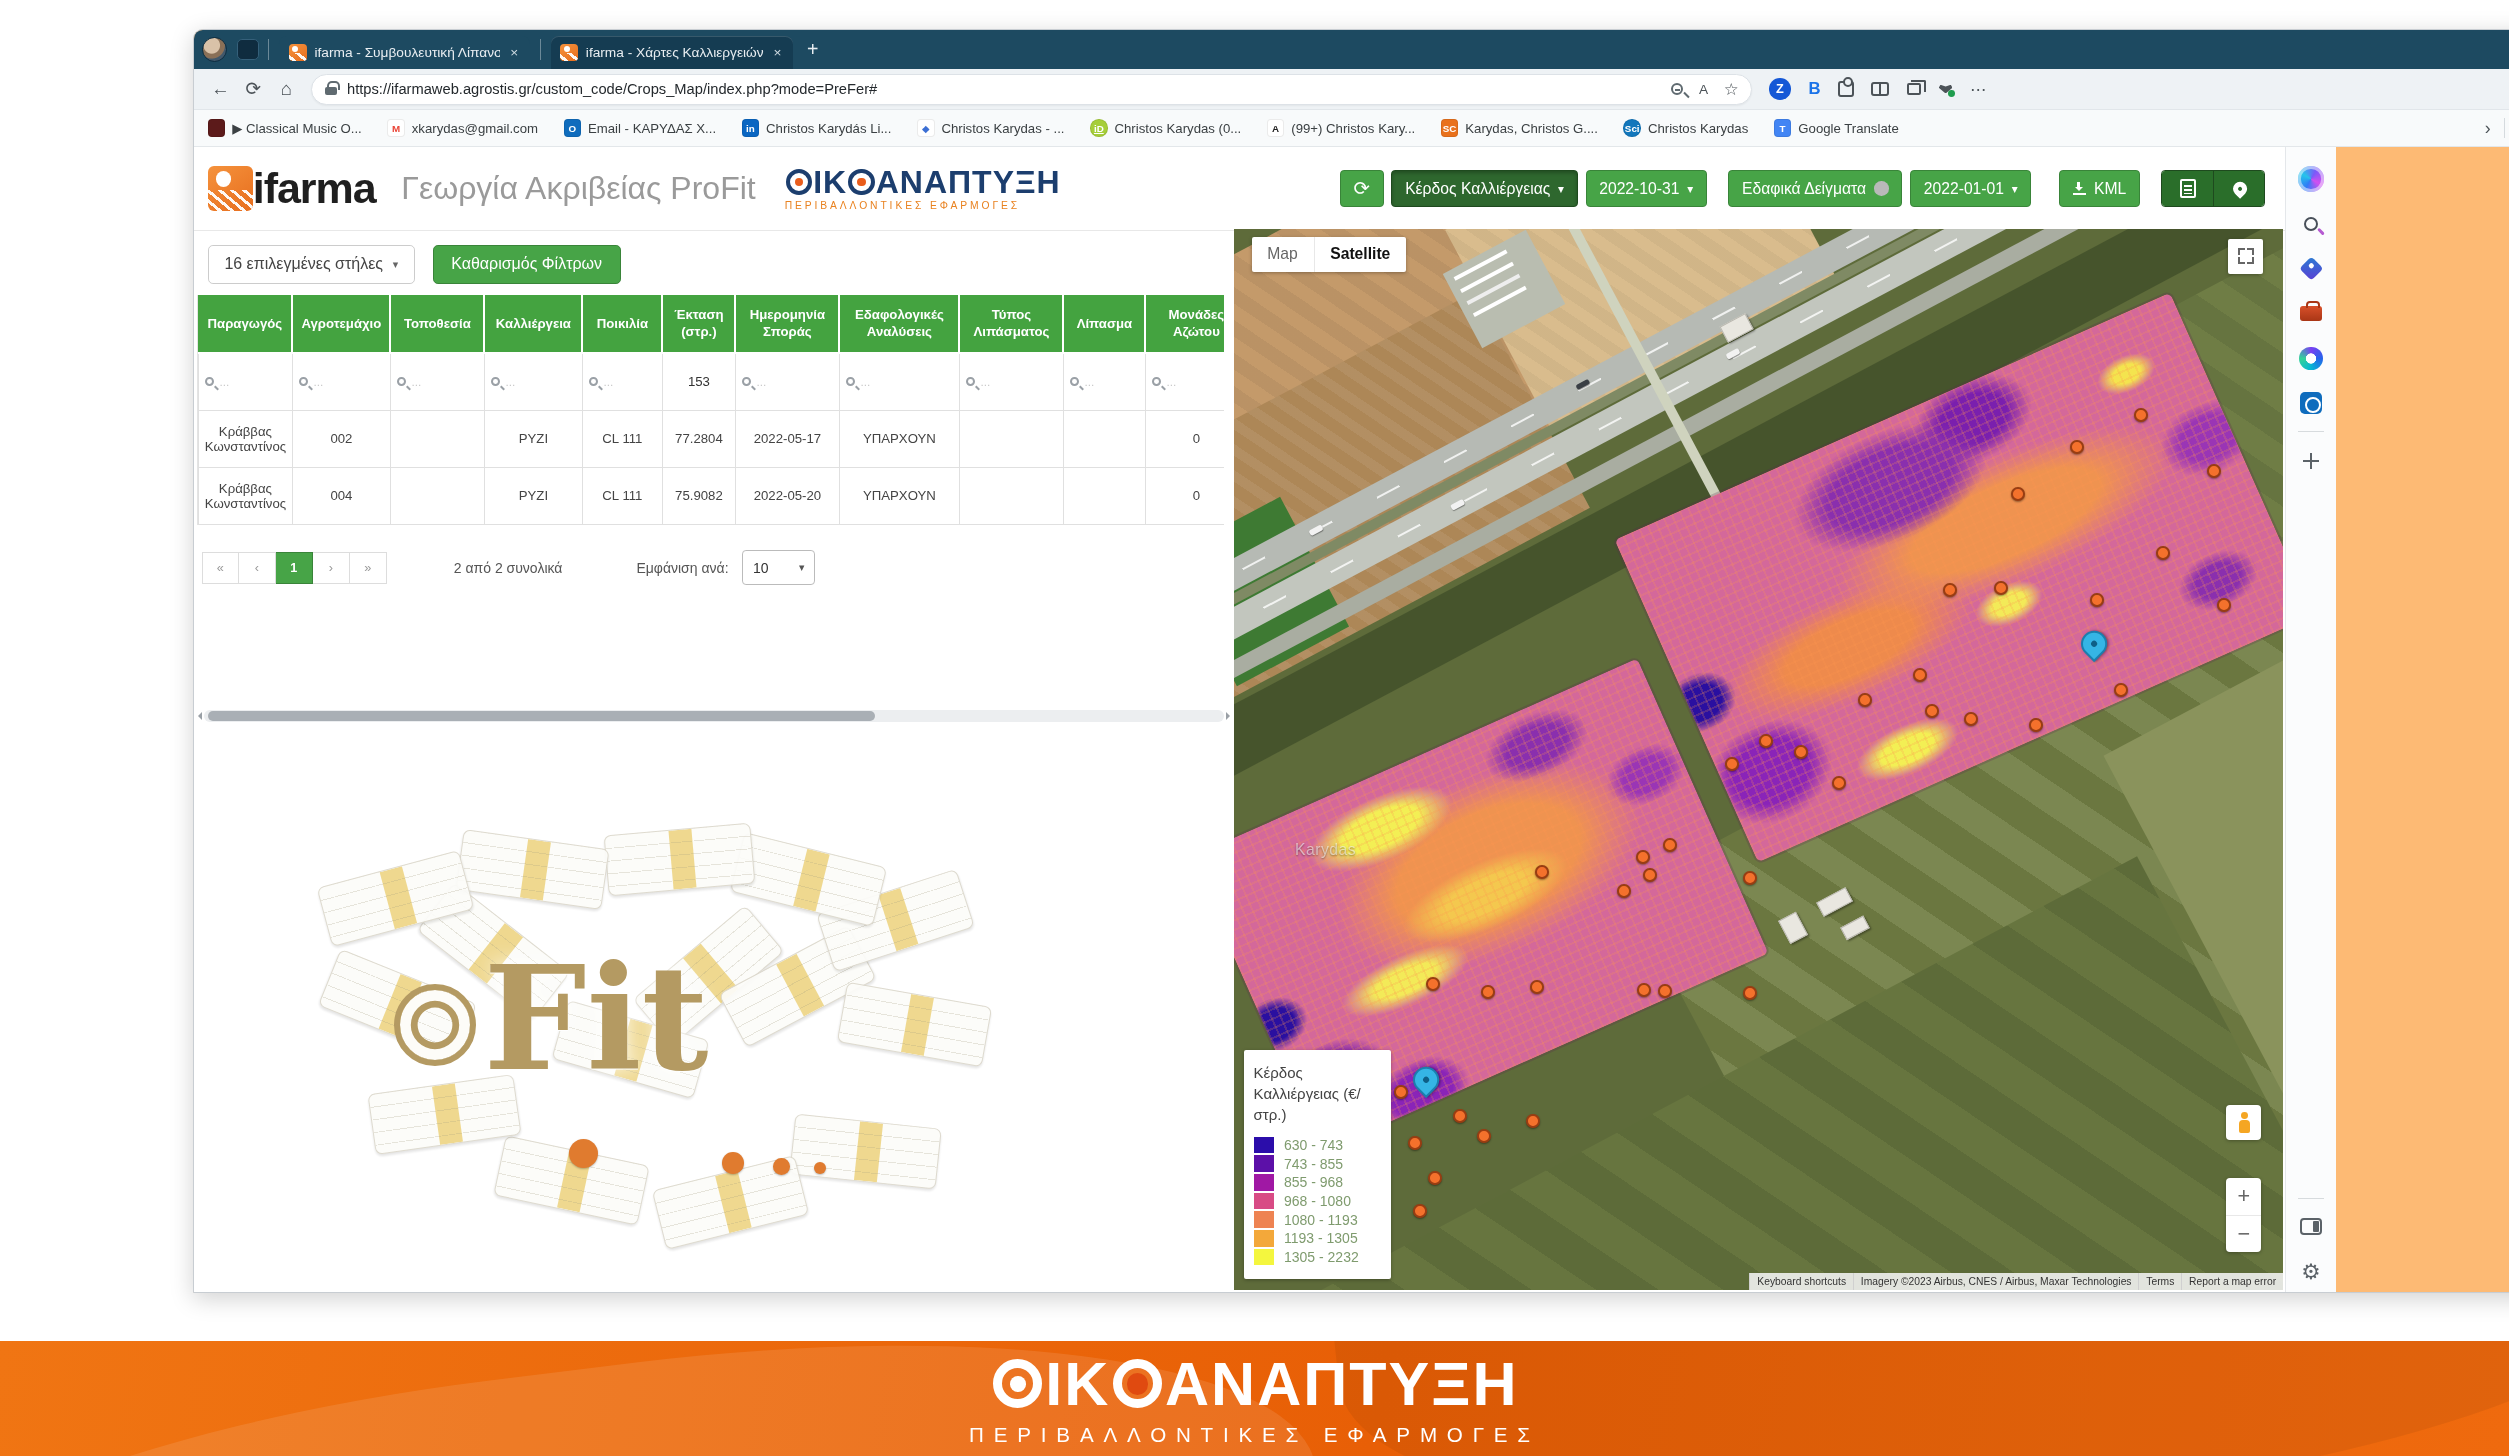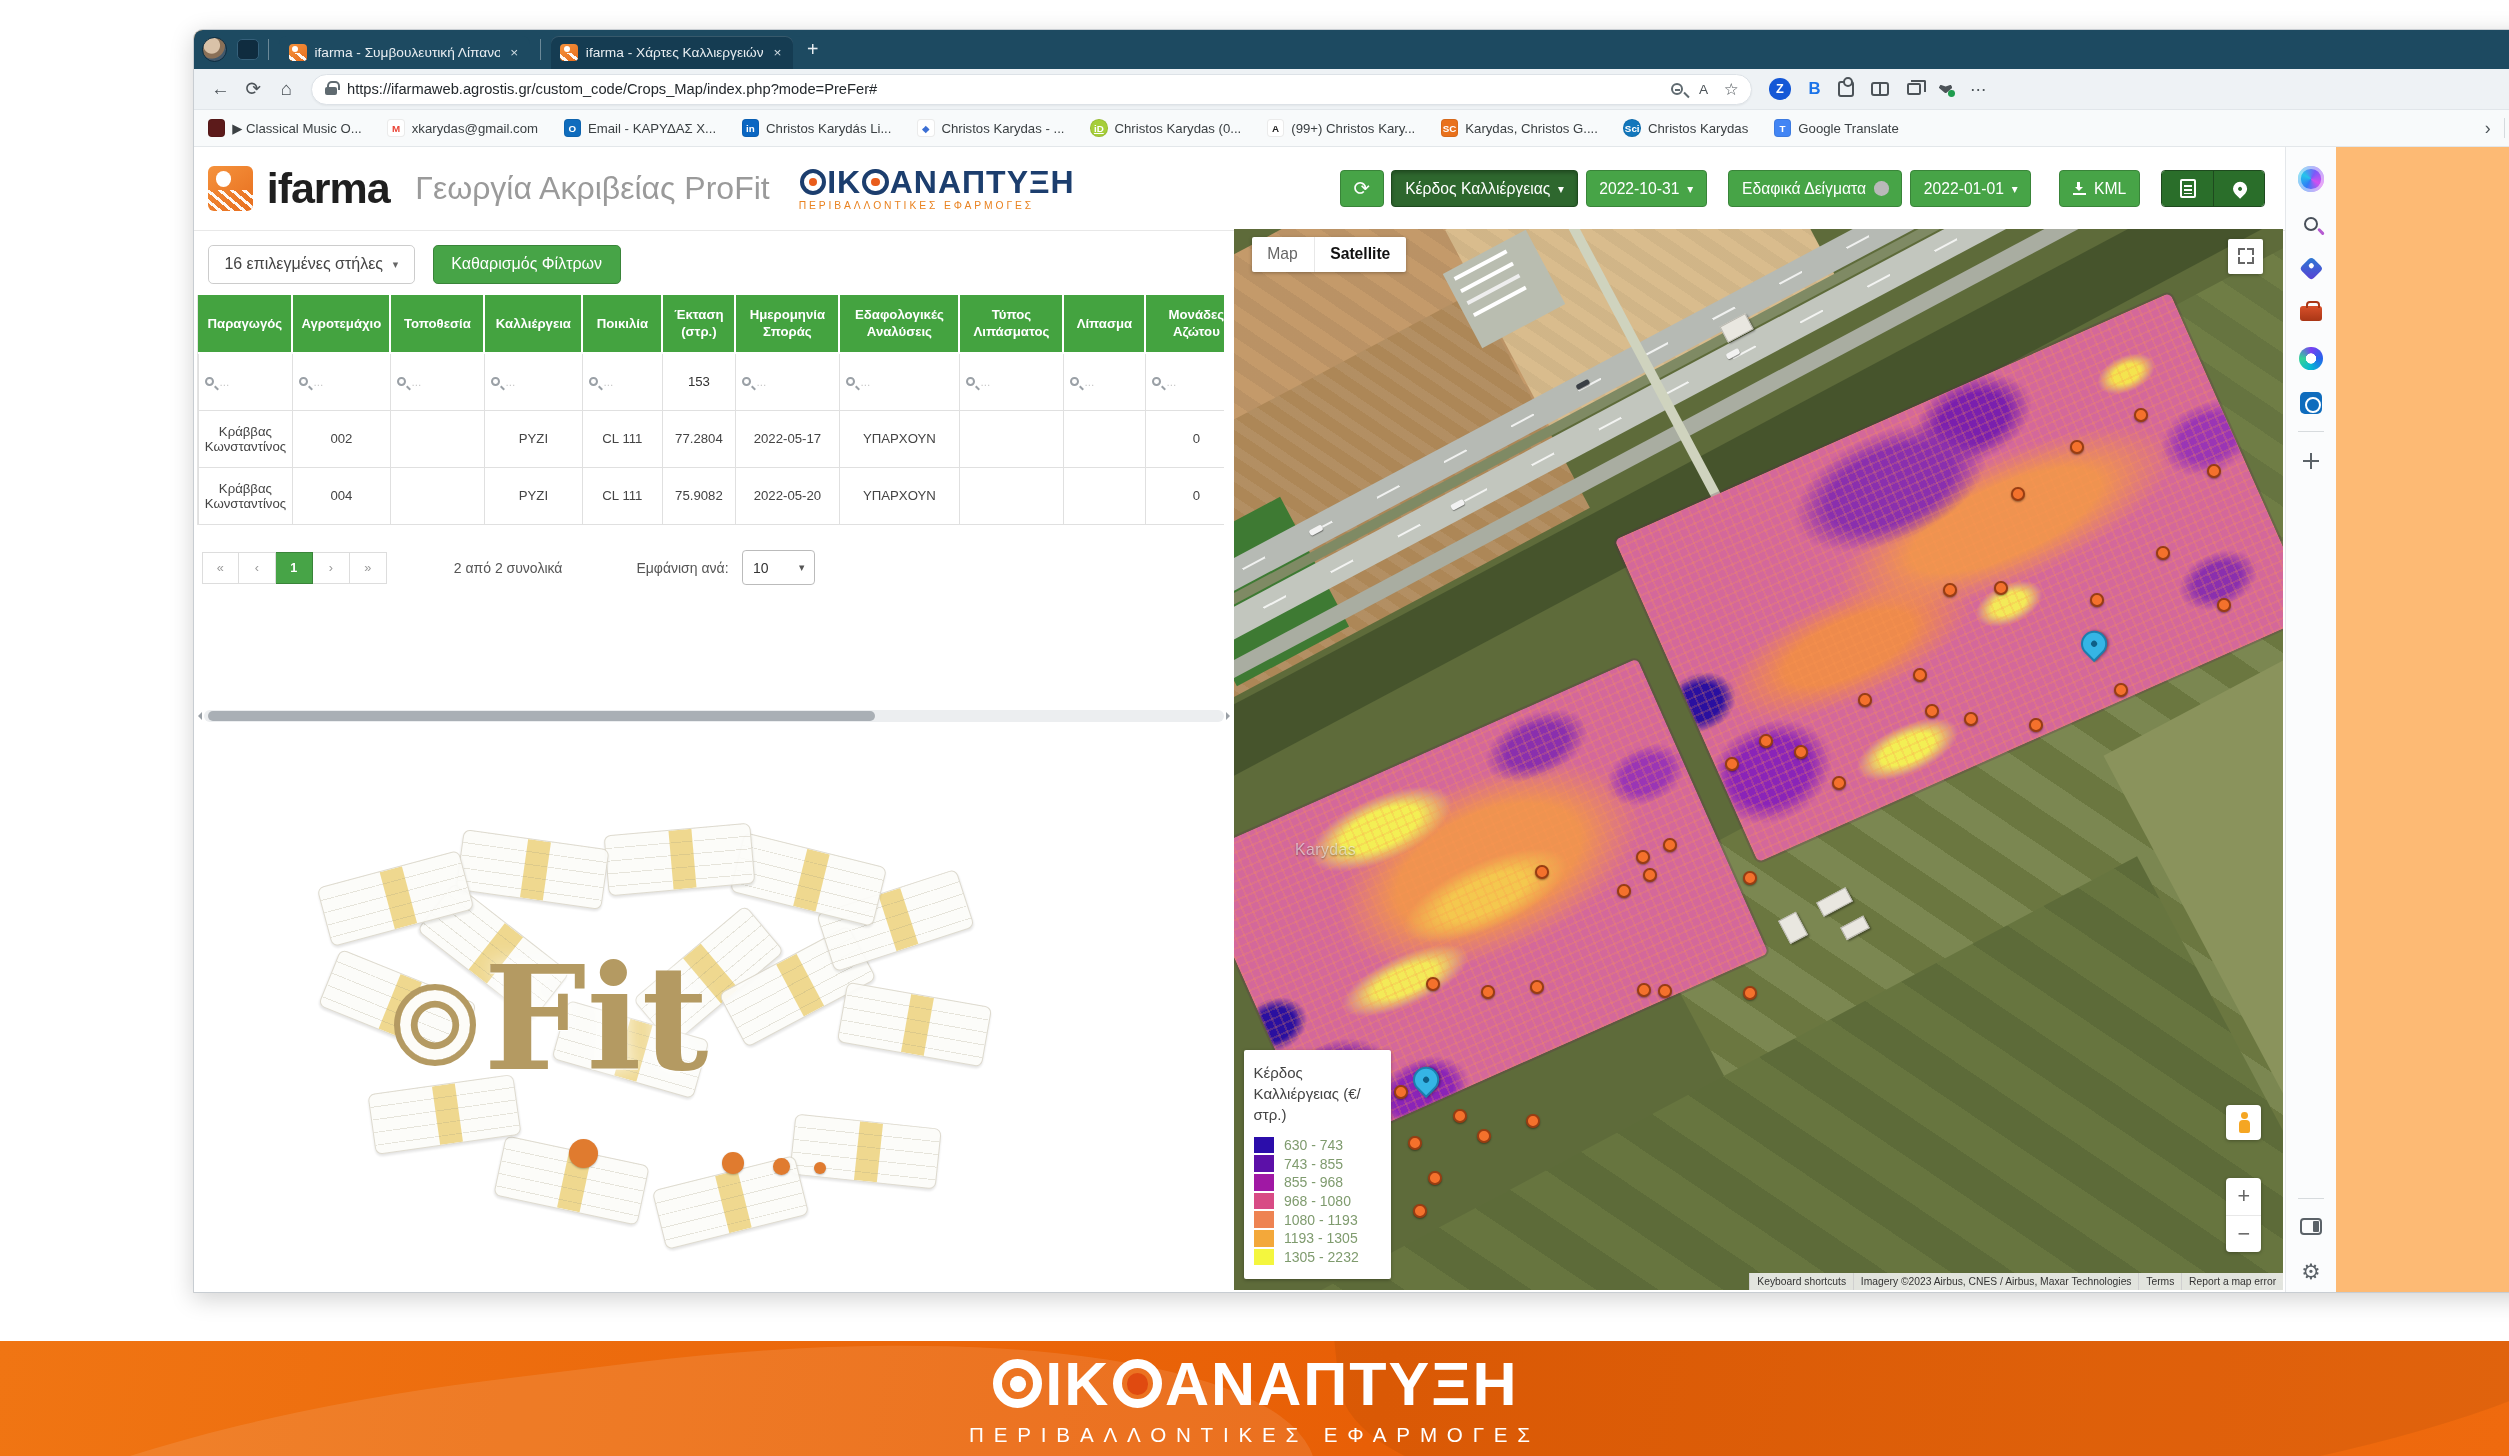--- a/index.html
+++ b/index.html
@@ -95,21 +95,21 @@
   .si-add-gl{position:relative;width:15.7px;height:15.7px;}
   .si-add-gl:before,.si-add-gl:after{content:"";position:absolute;background:#5b6268;}
   .si-add-gl:before{left:6.9px;top:0;width:2px;height:15.7px;}
   .si-add-gl:after{left:0;top:6.9px;width:15.7px;height:2px;}
   .si-panel-gl{width:21.6px;height:16.7px;border:2px solid #5b6268;border-radius:3.9px;position:relative;}
   .si-panel-gl:before{content:"";position:absolute;right:1px;top:1px;width:5.9px;height:10.8px;background:#5b6268;border-radius:1px;}
   .si-settings{font-size:21.6px;color:#5b6268;}
 
   
   .app-header{position:relative;height:84px;border-bottom:1px solid #e8e8e8;display:flex;align-items:center;padding:0 13.7px;}
-  .brand{display:flex;align-items:center;gap:14px;}
+  .brand{display:flex;align-items:center;gap:0;}
   .brand-name{font-size:43px;font-weight:800;color:#1f1f1f;letter-spacing:-1px;}
   .app-sub{font-size:32px;color:#9a9a9a;margin-left:25.5px;white-space:nowrap;}
   .oiko{margin-left:29px;line-height:1;}
   .oiko-line{display:flex;align-items:center;font-weight:800;}
   .oiko-hdr .oiko-line{color:#1c3e6e;font-size:32px;letter-spacing:1px;}
   .o-ring{display:inline-flex;align-items:center;justify-content:center;border-radius:50%;}
   .oiko-hdr .o-ring{width:26.5px;height:26.5px;border:4.9px solid #1c3e6e;margin:0 1px;}
   .o-dot{border-radius:50%;background:#e95d1c;}
   .oiko-hdr .o-dot{width:8.8px;height:8.8px;}
   .oiko-sub{letter-spacing:2.9px;margin-top:2.9px;}

